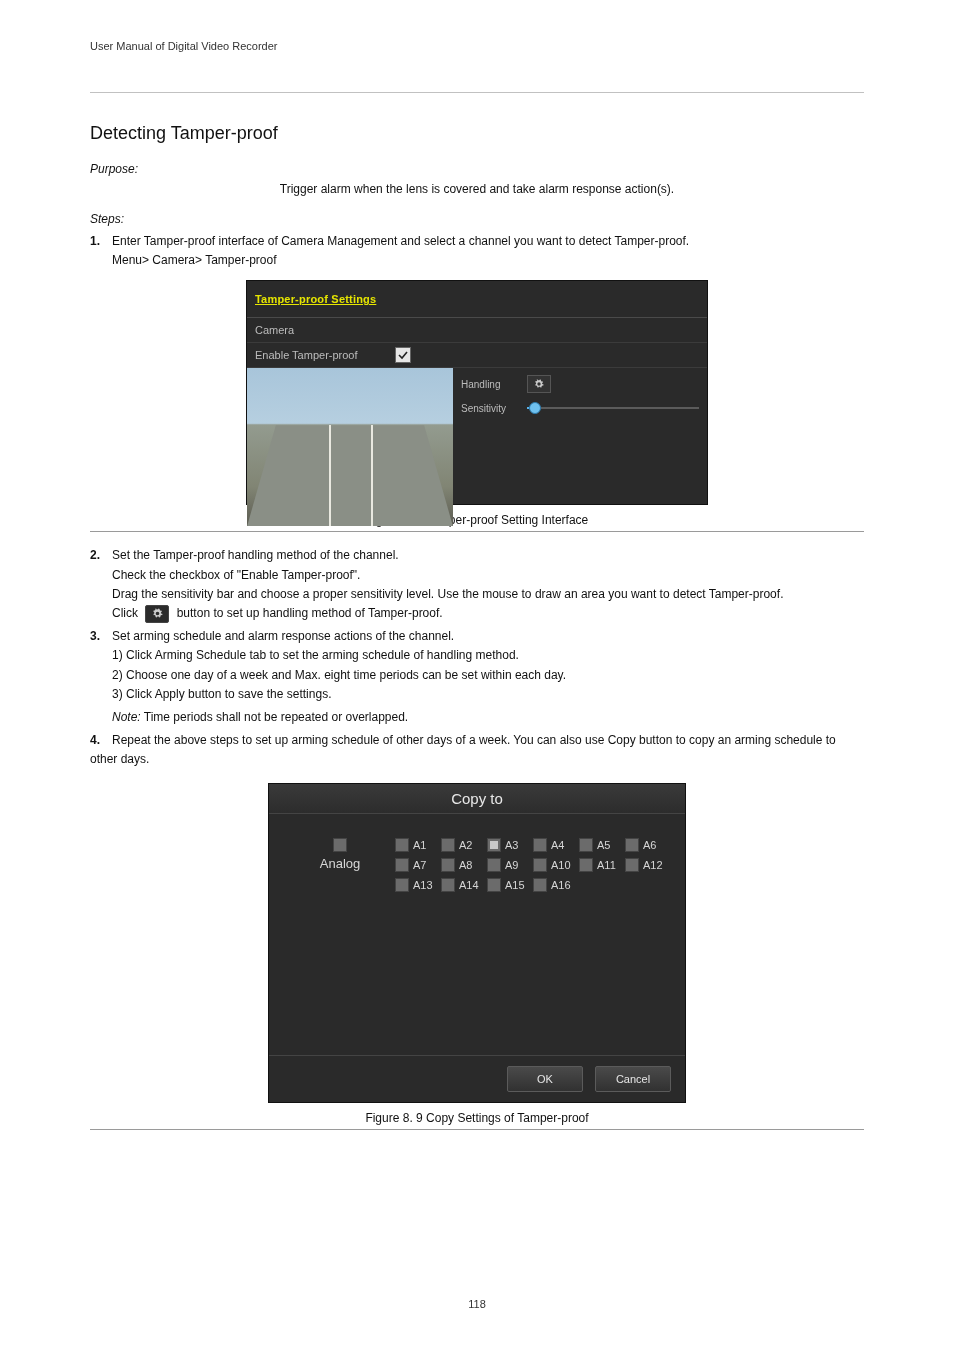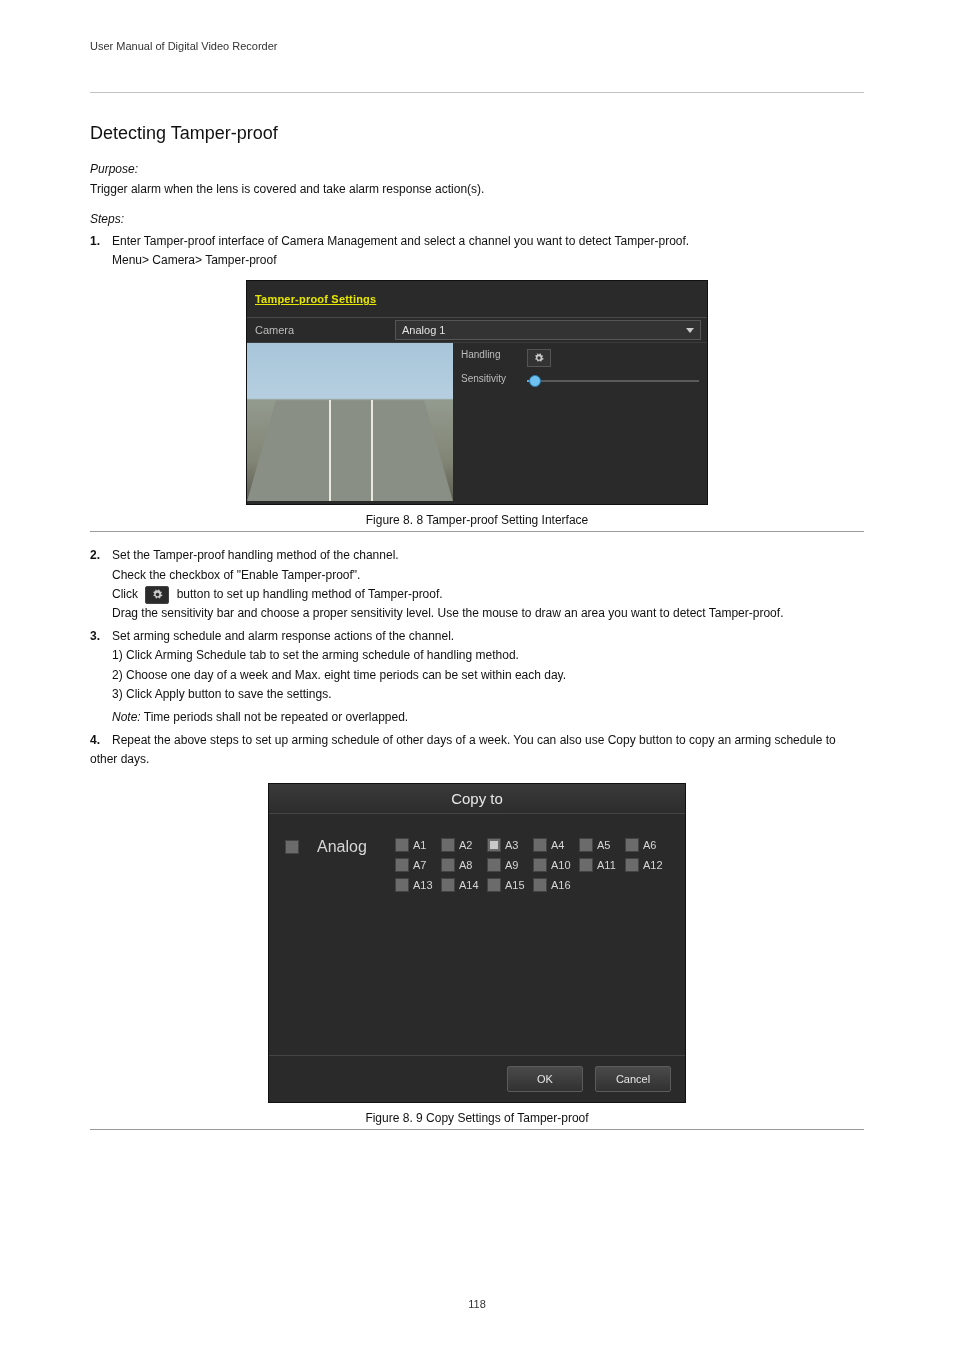--- a/index.html
+++ b/index.html
@@ -3,21 +3,21 @@
 <meta charset="utf-8">
 <style>
   html,body{margin:0;padding:0;background:#fff;font-family:Arial,Helvetica,sans-serif;font-size:12px;color:#111;}
   .page{width:954px;margin:0 auto;min-height:1350px;position:relative;box-sizing:border-box;padding:40px 90px 40px 90px;}
   .top-rule{border:none;border-top:1px solid #c1c1c1;margin:40px 0 30px 0;}
   .doc-header{font-size:11px;color:#333;}
   .doc-header-row{display:flex;justify-content:space-between;align-items:center;}
   .section-num{font-size:28px;font-weight:bold;margin-top:30px;margin-bottom:2px;}
   .section-title{font-size:18px;font-weight:normal;margin:0 0 18px 0;}
   .purpose-label{font-style:italic;font-size:12px;margin-bottom:4px;}
-  .para{font-size:12px;line-height:1.5;margin-bottom:10px;}
+  .para{font-size:12px;line-height:1.5;margin-bottom:10px;text-align:center;}
   .steps-label{font-style:italic;font-size:12px;margin:14px 0 6px 0;}
   .step-list{font-size:12px;line-height:1.6;}
   .step-item{margin-bottom:4px;}
   .step-item .num{display:inline-block;width:22px;font-weight:bold;}
   .sub{margin-left:22px;}
   .fig-caption{text-align:center;font-size:12px;margin:8px 0 4px 0;}
   .fig-rule{border:none;border-top:1px solid #9a9a9a;margin:4px 0 14px 0;}
   .gear-inline{display:inline-flex;vertical-align:middle;width:22px;height:16px;background:#2b2b2b;border:1px solid #444;border-radius:2px;align-items:center;justify-content:center;color:#ccc;margin:0 4px;}
   .gear-inline svg{width:11px;height:11px;display:block;}
   .page-number{position:absolute;bottom:40px;left:50%;transform:translateX(-50%);font-size:11px;color:#333;}
@@ -31,34 +31,34 @@
   .f8-select{display:flex;align-items:center;justify-content:space-between;height:18px;background:#333;border:1px solid #555;padding:0 6px;color:#e2e2e2;font-size:11px;}
   .chev-down-icon{width:0;height:0;border-left:4px solid transparent;border-right:4px solid transparent;border-top:5px solid #ccc;}
   .f8-checkbox{width:14px;height:14px;background:#e6e6e6;border:1px solid #666;display:flex;align-items:center;justify-content:center;}
   .f8-checkbox svg{width:10px;height:10px;display:block;}
   .f8-body{display:flex;height:158px;}
   .f8-preview{width:206px;height:100%;background:linear-gradient(to bottom,#a8c5da 0%,#b6cfe0 35%,#939b8f 36%,#818574 75%,#5c5c52 100%);position:relative;}
   
   .hw-road{position:absolute;left:0;right:0;bottom:0;top:36%;background:#8a8f86;clip-path:polygon(14% 0%,86% 0%,100% 100%,0% 100%);}
   .hw-line{position:absolute;width:2px;background:#e9e9e0;}
   .f8-right{flex:1;padding:6px 8px;}
-  .f8-mini-row{display:flex;align-items:flex-start;height:20px;margin-bottom:4px;}
+  .f8-mini-row{display:flex;align-items:center;height:20px;margin-bottom:4px;}
   .f8-mini-label{width:66px;color:#bcbcbc;font-size:10px;}
   .f8-gearbtn{width:22px;height:16px;background:#333;border:1px solid #555;display:flex;align-items:center;justify-content:center;color:#ccc;}
   .f8-gearbtn svg{width:10px;height:10px;display:block;}
   .f8-slider{position:relative;flex:1;height:16px;display:flex;align-items:center;}
   .f8-track{height:2px;background:linear-gradient(to right,#5ab0e6 0%,#5ab0e6 4%,#5b5b5b 4%,#5b5b5b 100%);width:100%;}
   .f8-thumb{position:absolute;left:2px;width:10px;height:10px;border-radius:50%;background:#6fc1ef;border:1px solid #2d7aab;}
 
   
   .fig8_9{width:418px;height:320px;margin:14px auto 0 auto;background:#2a2a2a;border:1px solid #111;box-sizing:border-box;font-family:Arial,sans-serif;display:flex;flex-direction:column;}
   .f9-title{text-align:center;color:#e8e8e8;font-size:15px;padding:6px 0;border-bottom:1px solid #444;background:linear-gradient(#3a3a3a,#2c2c2c);}
   .f9-body{flex:1;padding:24px 16px 8px 16px;}
   .f9-row{display:flex;align-items:flex-start;}
-  .f9-allcol{width:120px;display:flex;align-items:center;gap:18px;color:#d6d6d6;font-size:16px;}
+  .f9-allcol{width:120px;display:flex;align-items:center;gap:4px;color:#d6d6d6;font-size:13px;flex-direction:column;}
   .f9-chk{width:12px;height:12px;background:#6b6b6b;border:1px solid #444;display:inline-block;flex-shrink:0;}
   .f9-chk.checked{background:#6b6b6b;position:relative;}
   .f9-chk.checked:after{content:'';position:absolute;inset:2px;background:#c9c9c9;}
   .f9-grid{display:grid;grid-template-columns:repeat(6,44px);row-gap:6px;column-gap:2px;}
   .f9-item{display:flex;align-items:center;gap:4px;color:#d6d6d6;font-size:11px;}
   .f9-footer{display:flex;justify-content:flex-end;gap:12px;padding:10px 14px;border-top:1px solid #444;}
   .f9-btn{width:74px;height:24px;background:linear-gradient(#4a4a4a,#313131);border:1px solid #5b5b5b;color:#e6e6e6;font-size:11px;display:flex;align-items:center;justify-content:center;border-radius:2px;}
 </style>
 </head>
 <body>
@@ -82,24 +82,28 @@
     <div class="step-item">
       <span class="num">1.</span><span>Enter Tamper-proof interface of Camera Management and select a channel you want to detect Tamper-proof.</span>
       <div class="sub">Menu&gt; Camera&gt; Tamper-proof</div>
     </div>
   </div>
 
   <div class="fig8_8">
     <div class="f8-title">Tamper-proof Settings</div>
     <div class="f8-row">
       <div class="f8-label">Camera</div>
+    </div>
+    <div class="f8-row">
+      <div class="f8-label">Enable Tamper-proof</div>
       <div class="f8-field">
-        <div class="f8-select">
-          <span>Analog 1</span>
-          <span class="chev-down-icon"></span>
+        <div class="f8-checkbox">
+          <svg viewBox="0 0 10 10">
+              <path d="M1 5 L4 8 L9 2" stroke="#222" stroke-width="1.6" fill="none"></path>
+            </svg>
         </div>
       </div>
     </div>
     <div class="f8-body">
       <div class="f8-preview">
         <div class="hw-road"></div>
         <div class="hw-line" style="left:40%;top:36%;bottom:0;"></div>
         <div class="hw-line" style="left:60%;top:36%;bottom:0;"></div>
       </div>
       <div class="f8-right">
@@ -121,30 +125,30 @@
       </div>
     </div>
   </div>
   <div class="fig-caption">Figure 8. 8 Tamper-proof Setting Interface</div>
   <hr class="fig-rule">
 
   <div class="step-list">
     <div class="step-item">
       <span class="num">2.</span><span>Set the Tamper-proof handling method of the channel.</span>
       <div class="sub">Check the checkbox of "Enable Tamper-proof".</div>
+      <div class="sub">Drag the sensitivity bar and choose a proper sensitivity level. Use the mouse to draw an area you want to detect Tamper-proof.</div>
       <div class="sub">
         <span>Click</span>
         <span class="gear-inline">
           <svg viewBox="0 0 24 24">
               <path fill="#ccc" d="M12 8a4 4 0 1 0 0 8 4 4 0 0 0 0-8zm9 4l2 1-1 3-2-.5a8 8 0 0 1-2 2l.5 2-3 1-1-2a8 8 0 0 1-3 0l-1 2-3-1 .5-2a8 8 0 0 1-2-2l-2 .5-1-3 2-1a8 8 0 0 1 0-3l-2-1 1-3 2 .5a8 8 0 0 1 2-2L6 2l3-1 1 2a8 8 0 0 1 3 0l1-2 3 1-.5 2a8 8 0 0 1 2 2l2-.5 1 3-2 1a8 8 0 0 1 0 3z"></path>
             </svg>
         </span>
         <span>button to set up handling method of Tamper-proof.</span>
       </div>
-      <div class="sub">Drag the sensitivity bar and choose a proper sensitivity level. Use the mouse to draw an area you want to detect Tamper-proof.</div>
     </div>
 
     <div class="step-item">
       <span class="num">3.</span><span>Set arming schedule and alarm response actions of the channel.</span>
       <div class="sub">1) <span>Click Arming Schedule tab to set the arming schedule of handling method.</span></div>
       <div class="sub">2) <span>Choose one day of a week and Max. eight time periods can be set within each day.</span></div>
       <div class="sub">3) <span>Click Apply button to save the settings.</span></div>
     </div>
 
     <div class="step-item">

